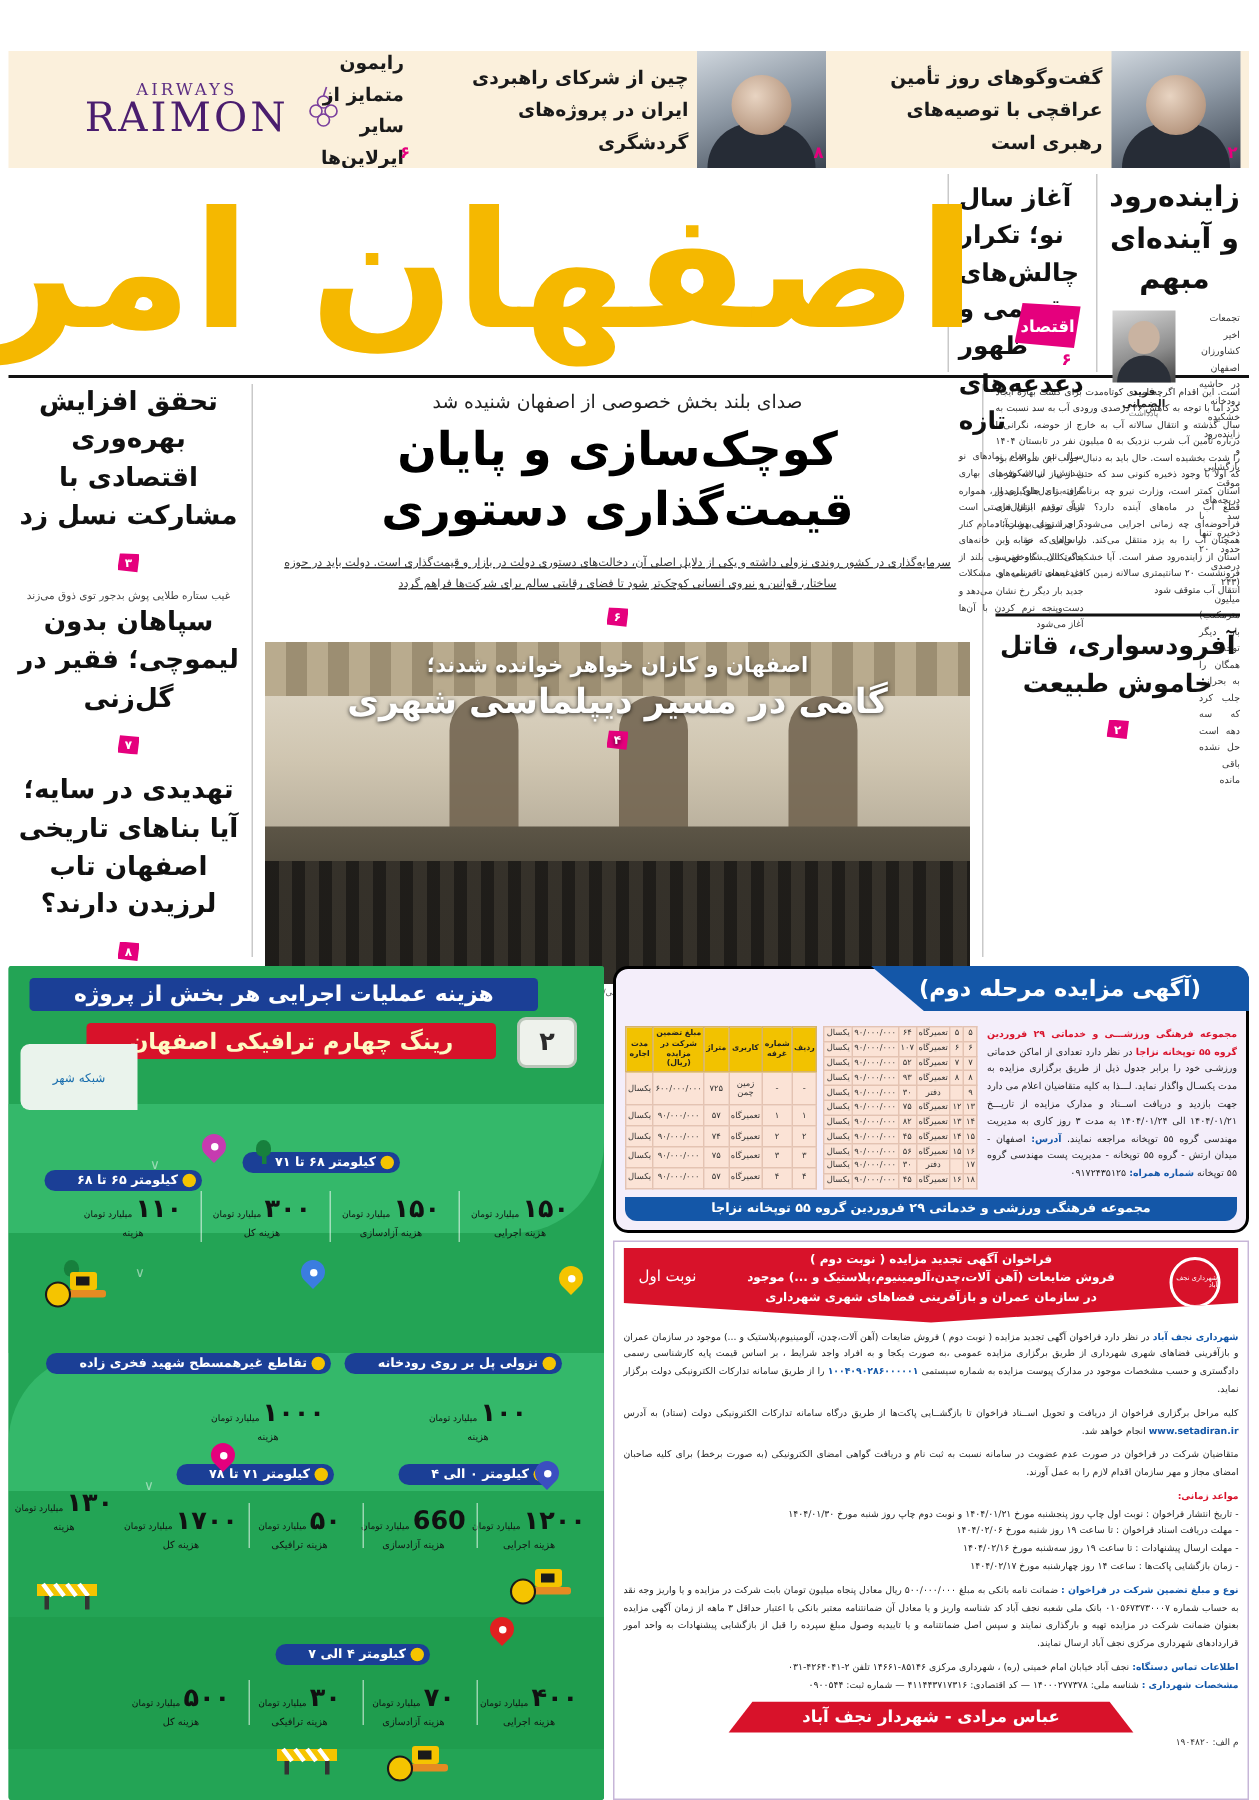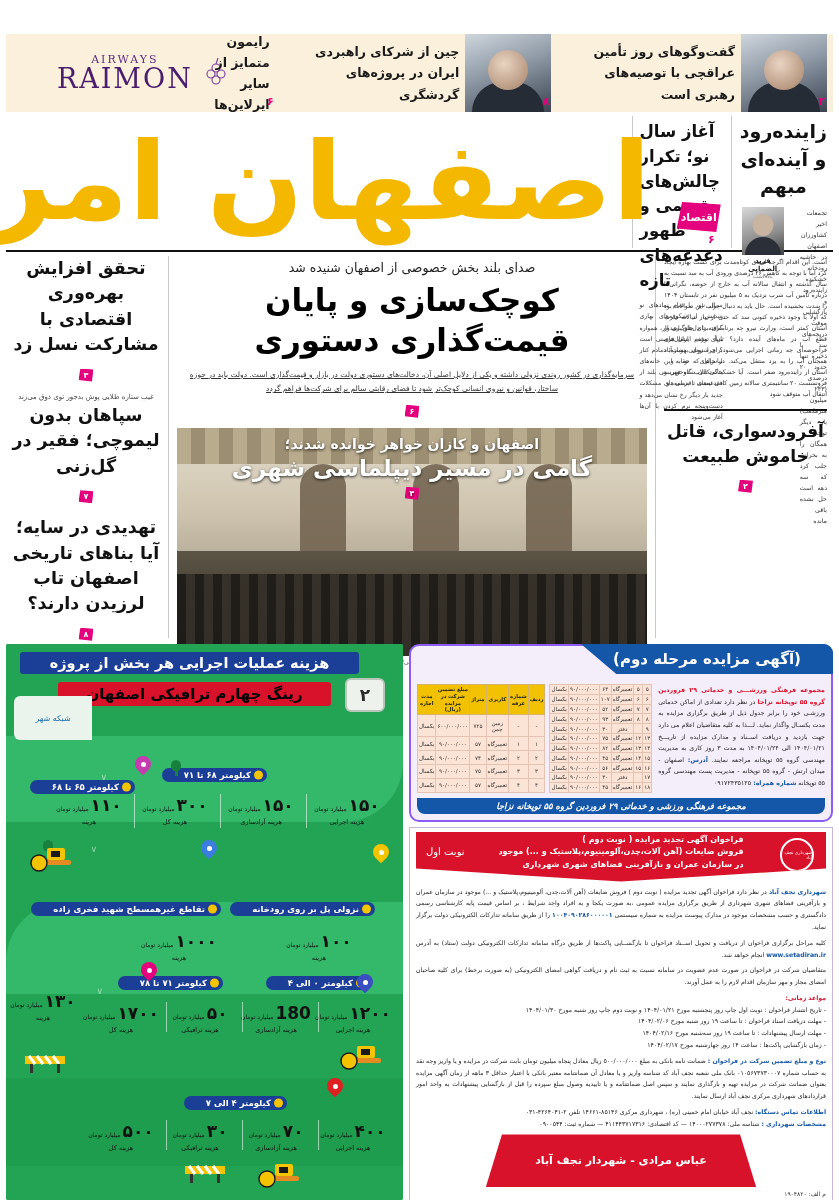--- a/index.html
+++ b/index.html
@@ -154,68 +154,68 @@
   .cl-kick{ font-size:7px; line-height:1.8; text-align:center; color:#444; margin-top:9px;}
   .cl-pg{ text-align:center; margin-top:5px;}
   .cl-pg .pk{ background:#e5007d;color:#fff;font-size:8px;font-weight:bold;padding:2px 5px;display:inline-block;
               clip-path:polygon(12% 0,100% 8%,90% 100%,0 88%);}
 
   
   .bottom{ display:flex; direction:rtl; gap:6px; margin-top:6px; height:556px;}
 
   
   .auction-col{ width:424px; display:flex; flex-direction:column; gap:5px;}
-  .auc-box{ border:2px solid #8b5cf6; border-radius:10px; background:#f4eefa; position:relative; padding:6px;}
+  .auc-box{ border:2px solid #000000; border-radius:10px; background:#f4eefa; position:relative; padding:6px;}
   .auc-ribbon{
     position:absolute; top:-2px; right:-2px; width:252px; height:30px; background:#1457a8;
     color:#fff; font-size:15px; font-weight:bold; display:flex; align-items:center; justify-content:center;
     clip-path:polygon(0 0,100% 0,100% 100%,14% 100%);
     border-radius:0 9px 0 0;
   }
   .auc-body{ display:flex; gap:6px; margin-top:32px; direction:rtl;}
   .auc-text{ width:170px; font-size:6.3px; line-height:1.85; text-align:justify; color:#222;}
   .auc-text .hl{ color:#d8122a; font-weight:bold;}
   .auc-text .bl{ color:#1457a8; font-weight:bold;}
   .auc-tables{ flex:1; display:flex; gap:4px;}
   table.auc{ border-collapse:collapse; width:100%; font-size:5.6px; direction:rtl;}
   table.auc th{ background:#f2c200; border:1px solid #d6b36a; padding:1px 1px; font-size:5.2px; color:#222; line-height:1.3;}
   table.auc td{ background:#fbe3d6; border:1px solid #e4c3b2; padding:1.4px 1px; text-align:center; color:#333;}
   .auc-footer{
     margin-top:5px; background:#1457a8; color:#fff; font-size:8.5px; font-weight:bold;
-    text-align:center; padding:3px 0; border-radius:0 0 8px 8px;font-style:italic;
+    text-align:center; padding:3px 0; border-radius:0 0 8px 8px;
   }
 
   .auc2{ border:1px solid #c7b6d8; background:#fff; position:relative; padding:4px 6px; flex:1;}
   .auc2-top{ background:#d8122a; color:#fff; display:flex; align-items:center; justify-content:center;
              height:50px; position:relative; clip-path:polygon(0 0,100% 0,100% 74%,50% 100%,0 74%);}
-  .auc2-top .ttl{ font-size:8px; font-weight:bold; line-height:1.55; text-align:right; padding-bottom:8px;}
+  .auc2-top .ttl{ font-size:8px; font-weight:bold; line-height:1.55; text-align:center; padding-bottom:8px;}
   .auc2-top .nobat{ position:absolute; left:10px; top:14px; font-size:10px; font-weight:normal;}
   .auc2-top .seal{
     position:absolute; right:12px; top:6px; width:34px;height:34px;border-radius:50%;
     border:2px solid #fff; display:flex;align-items:center;justify-content:center;font-size:4.5px;
   }
   .auc2 p{ font-size:6.2px; line-height:1.9; text-align:justify; color:#222; margin-top:4px;}
   .auc2 .r{color:#d8122a;font-weight:bold;} .auc2 .b{color:#1457a8;font-weight:bold;}
   .auc2-sign{
     background:#d8122a; color:#fff; font-size:11px; font-weight:bold; text-align:center;
-    padding:20px 0; margin:5px auto 0; width:66%;
+    padding:4px 0; margin:5px auto 0; width:66%;
     clip-path:polygon(6% 0,94% 0,100% 100%,0 100%);
   }
   .alef{ font-size:6px; color:#333; margin-top:3px;}
 
   
   .info-col{ flex:1; background:#1f9d4e; border-radius:2px; position:relative; overflow:hidden;}
   .ig-bg{ position:absolute; inset:0; background:#23a455;}
   .ig-band{ position:absolute; left:0; right:0; background:#34b86a; }
   .ig-title1{
     position:absolute; top:8px; left:14px; right:44px; background:#1b3f96; color:#fff;
     font-size:14.5px; font-weight:bold; text-align:center; padding:3px 6px; border-radius:3px;
   }
   .ig-title2{
-    position:absolute; top:38px; left:52px; right:72px; background:#d8122a; color:#000000;
+    position:absolute; top:38px; left:52px; right:72px; background:#d8122a; color:#fef9c3;
     font-size:15px; font-weight:bold; text-align:center; padding:3px 6px; border-radius:3px;
   }
   .ig-badge{
     position:absolute; top:34px; right:18px; width:40px;height:34px;background:#eef2ec;
     border:2px solid #b9c6b9; border-radius:6px; color:#2b2b2b; font-size:17px; font-weight:bold;
     display:flex;align-items:center;justify-content:center;
   }
   .ig-brand{
     position:absolute; top:52px; left:8px; width:78px;height:44px;background:#eaf3ec;
     border-radius:6px 0 0 6px; color:#1b6fae; font-size:8px; display:flex;align-items:center;justify-content:center;
@@ -645,21 +645,21 @@
       <div class="stat" style="top:288px;right:178px;width:92px;">
         <span class="num">۱۰۰۰</span><span class="unit">میلیارد تومان</span>
         <div class="lbl">هزینه</div>
       </div>
 
       <div class="stat" style="top:360px;right:10px;width:80px;">
         <span class="num">۱۲۰۰</span><span class="unit">میلیارد تومان</span>
         <div class="lbl">هزینه اجرایی</div>
       </div>
       <div class="stat" style="top:360px;right:88px;width:78px;">
-        <span class="num">180</span><span class="unit">میلیارد تومان</span>
+        <span class="num">660</span><span class="unit">میلیارد تومان</span>
         <div class="lbl">هزینه آزادسازی</div>
       </div>
       <div class="stat" style="top:360px;right:164px;width:78px;">
         <span class="num">۵۰</span><span class="unit">میلیارد تومان</span>
         <div class="lbl">هزینه ترافیکی</div>
       </div>
       <div class="stat" style="top:360px;right:240px;width:84px;">
         <span class="num">۱۷۰۰</span><span class="unit">میلیارد تومان</span>
         <div class="lbl">هزینه کل</div>
       </div>

